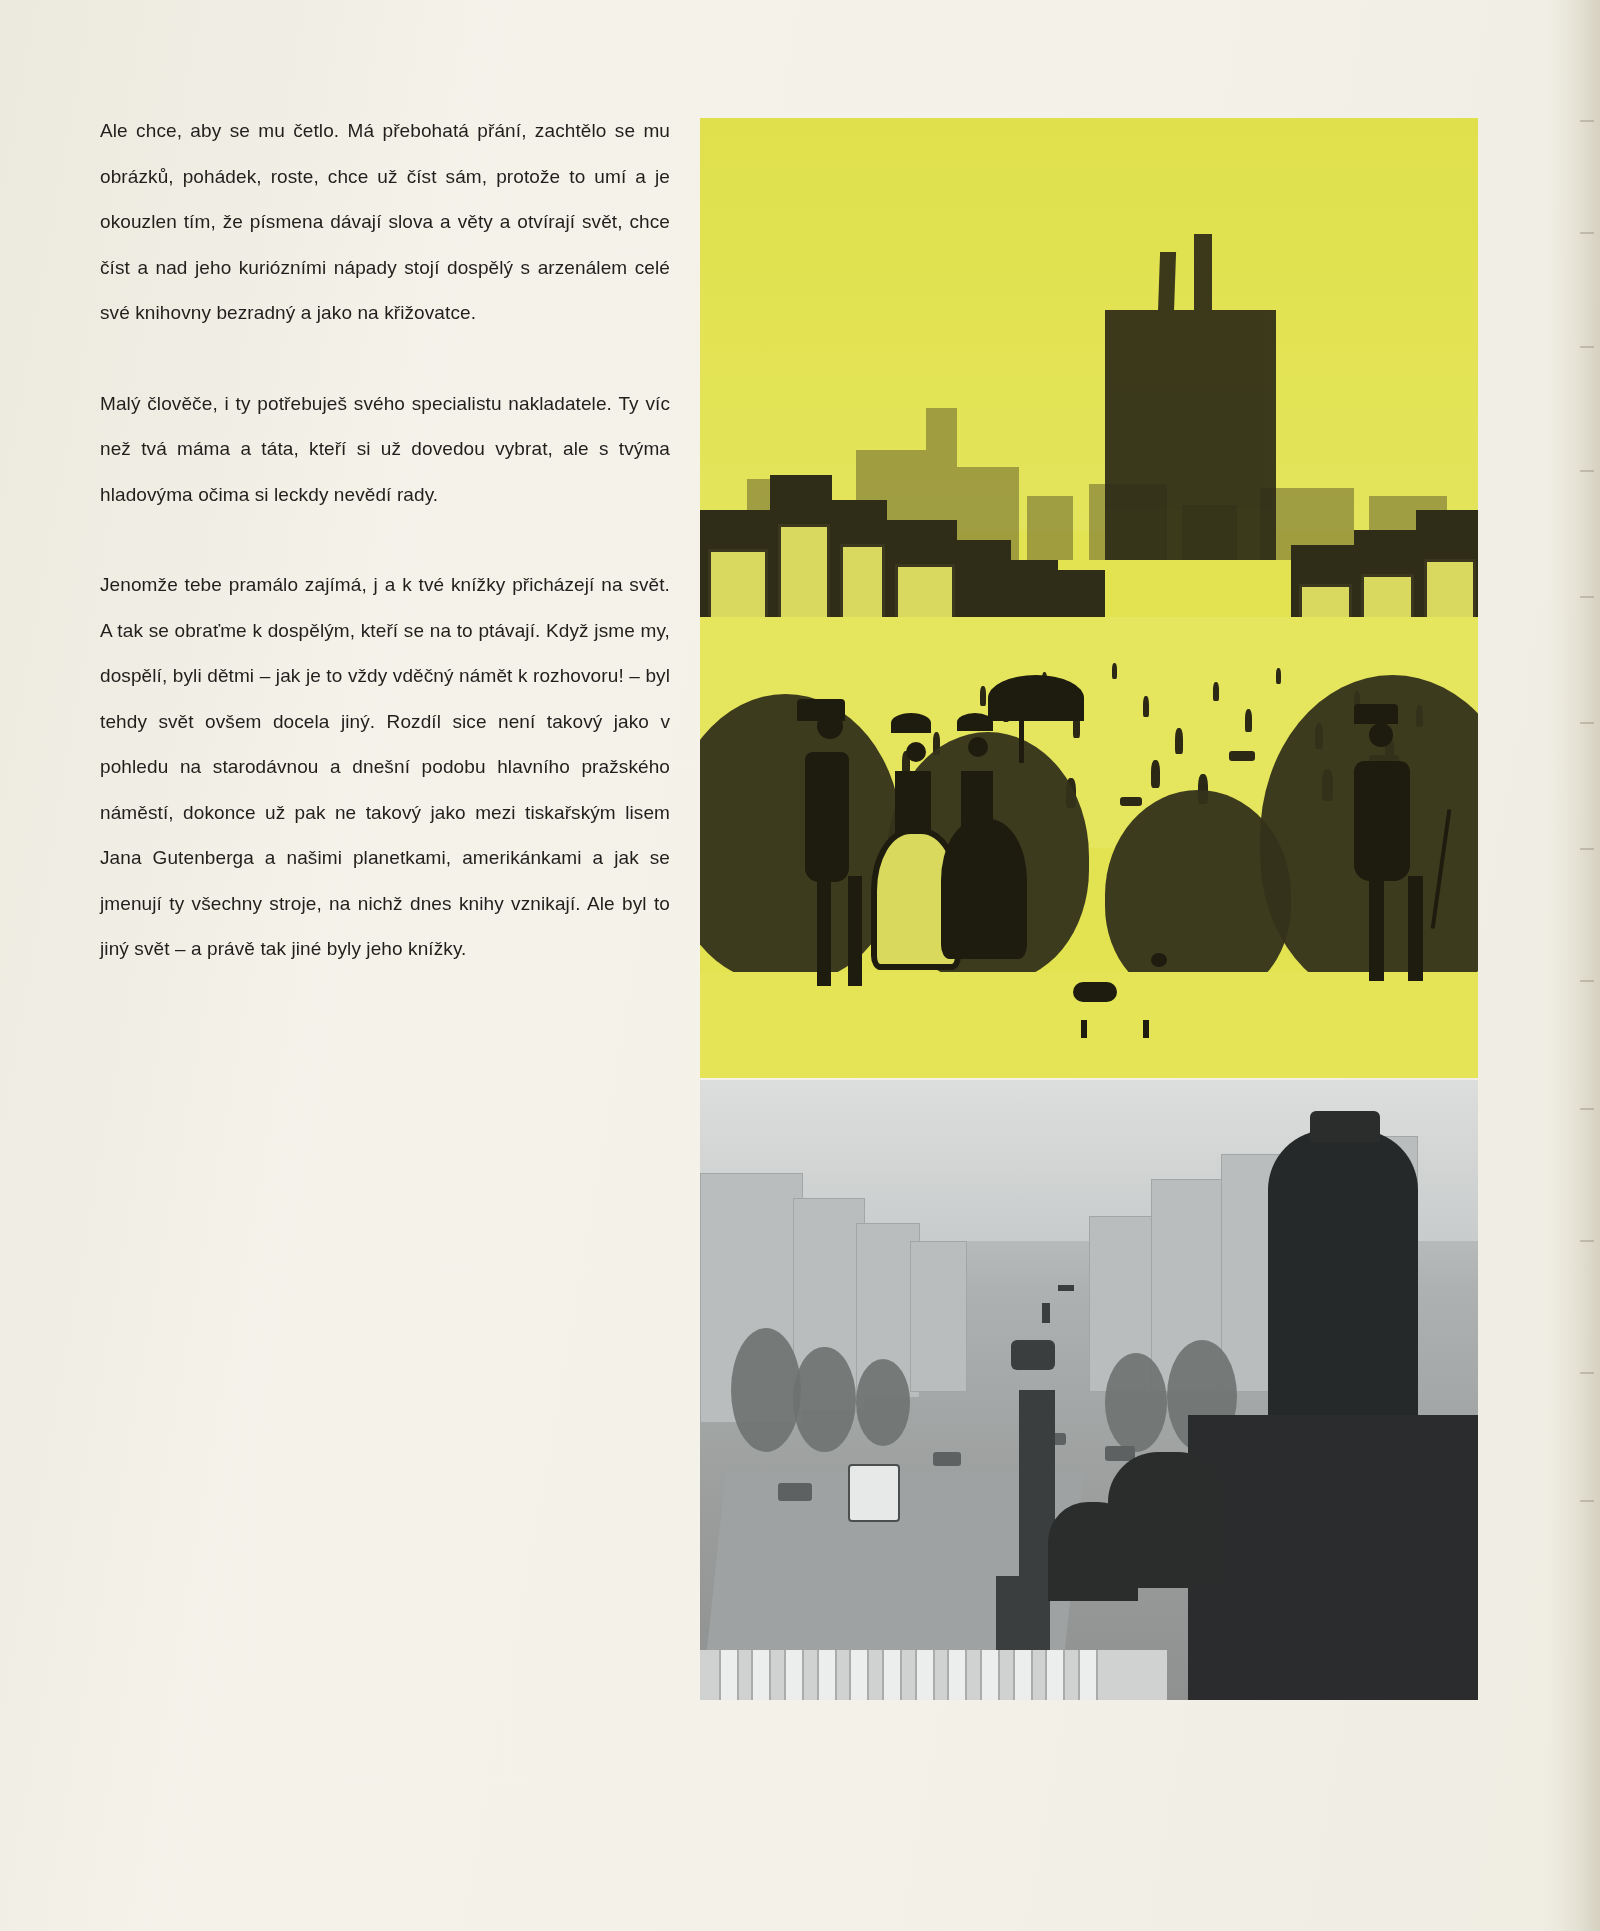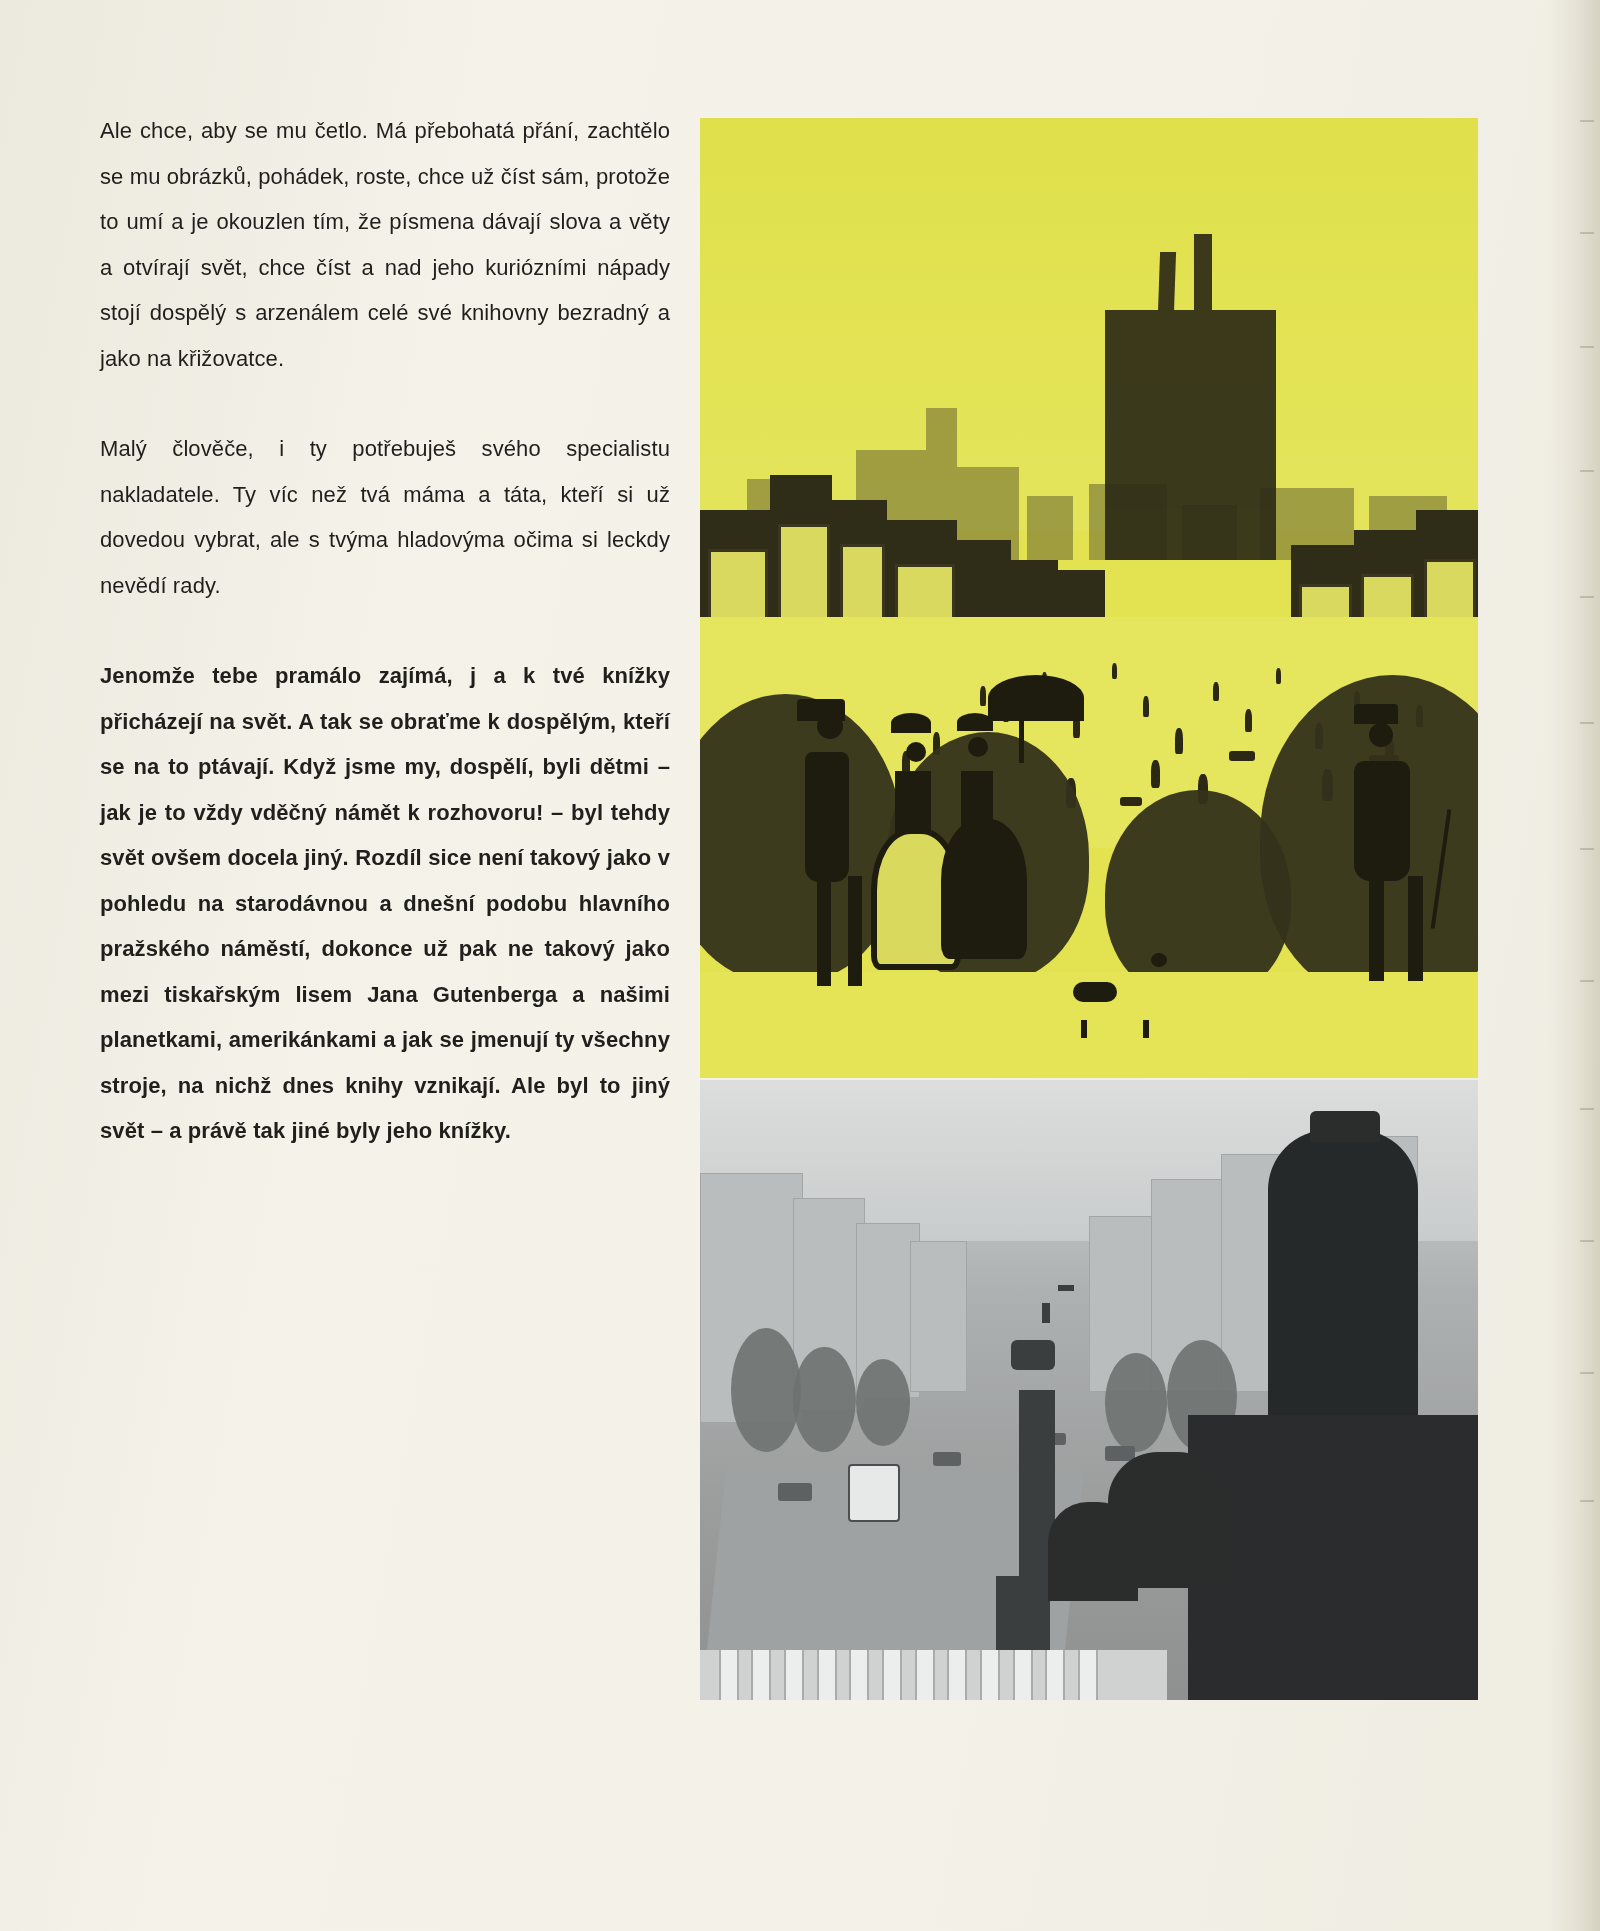--- a/index.html
+++ b/index.html
@@ -49,29 +49,29 @@
   }
 
   
   .text-col {
     position: absolute;
     left: 100px;
     top: 108px;
     width: 570px;
   }
   .para {
-    font-size: 22px;
+    font-size: 19px;
     line-height: 45.5px;
     color: #211f1c;
     text-align: justify;
     margin: 0 0 45px 0;
     letter-spacing: 0.1px;
     font-weight: 400;
   }
-  .para.last { margin-bottom: 0; font-weight: bold; }
+  .para.last { margin-bottom: 0; }
 
   
   .img-top {
     position: absolute;
     left: 700px;
     top: 118px;
     width: 778px;
     height: 960px;
     background: #e2e24a;
     overflow: hidden;

